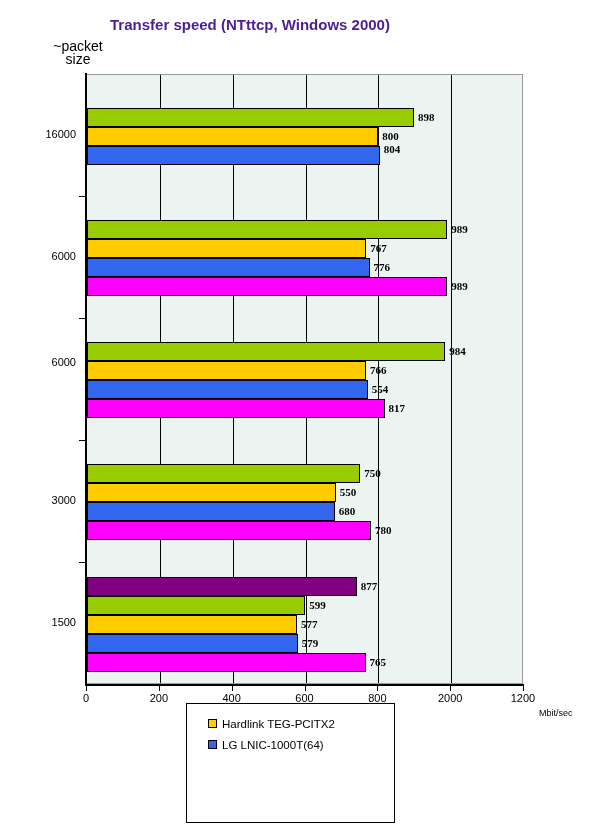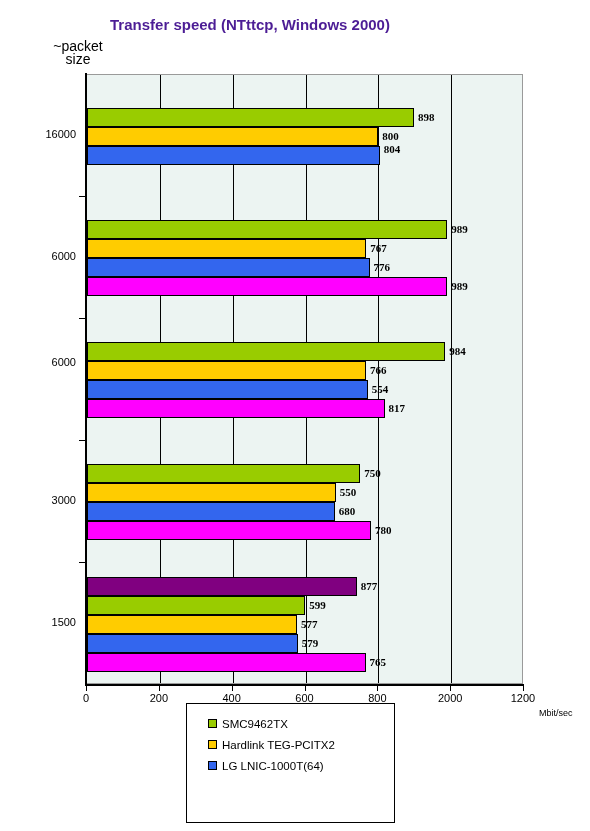--- a/index.html
+++ b/index.html
@@ -259,24 +259,20 @@
     <div class="ytick" style="top: 440px;"></div>
     <div class="ytick-label" style="top: 494px;">3000</div>
     <div class="ytick" style="top: 562px;"></div>
     <div class="ytick-label" style="top: 616px;">1500</div>
   </div>
 
 <div id="x-axis-unit">Mbit/sec</div>
 
 <div id="legend">
     <div class="legend-item">
-      <span class="legend-swatch" style="background: rgb(153, 204, 0);"></span>
-      <span class="legend-text">SMC9462TX</span>
-    </div>
-    <div class="legend-item">
       <span class="legend-swatch" style="background: rgb(255, 204, 0);"></span>
       <span class="legend-text">Hardlink TEG-PCITX2</span>
     </div>
     <div class="legend-item">
       <span class="legend-swatch" style="background: rgb(51, 102, 238);"></span>
       <span class="legend-text">LG LNIC-1000T(64)</span>
     </div>
   </div>
 
 </body></html>

